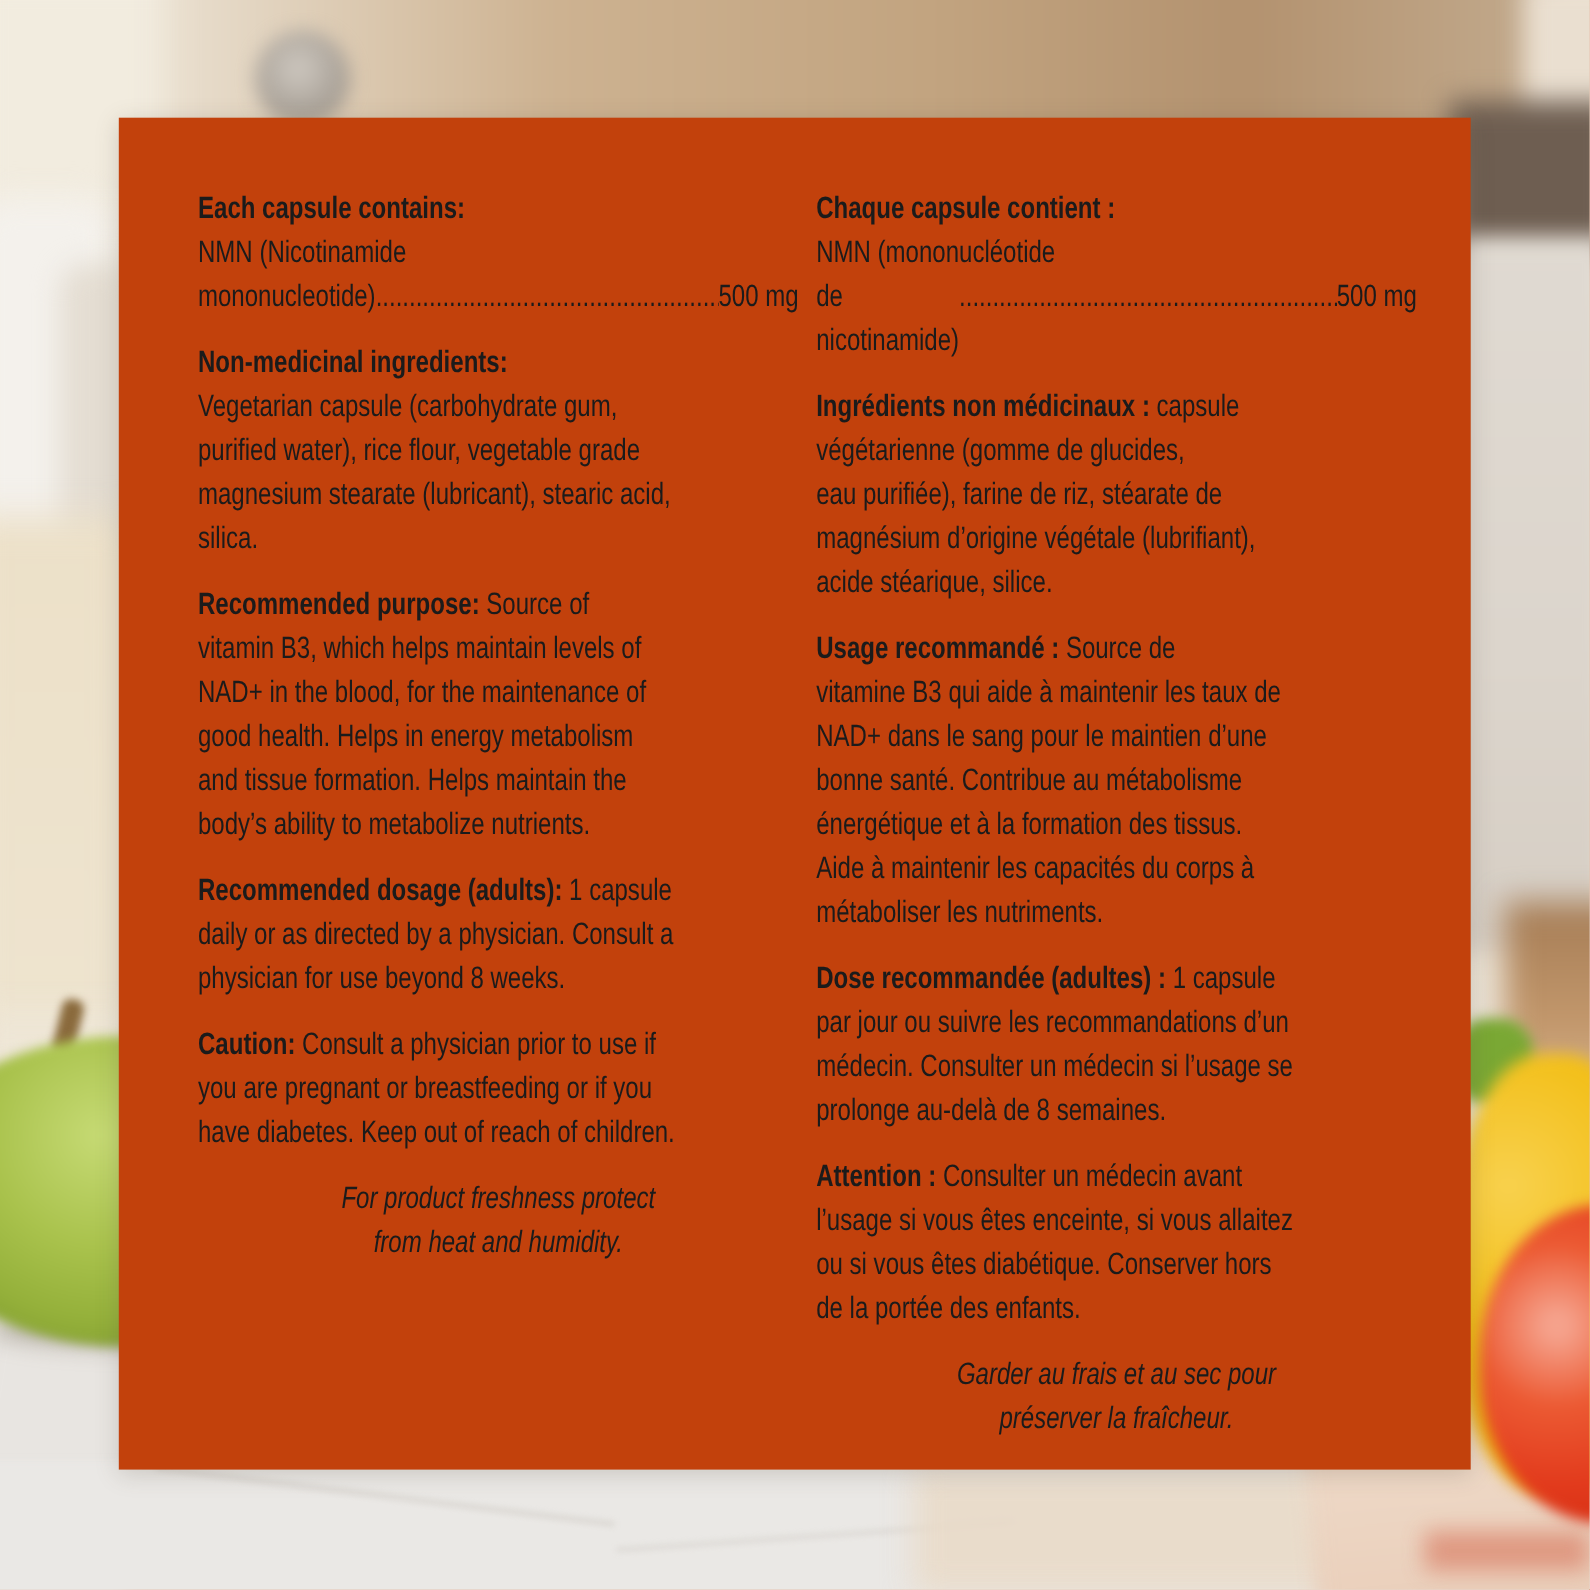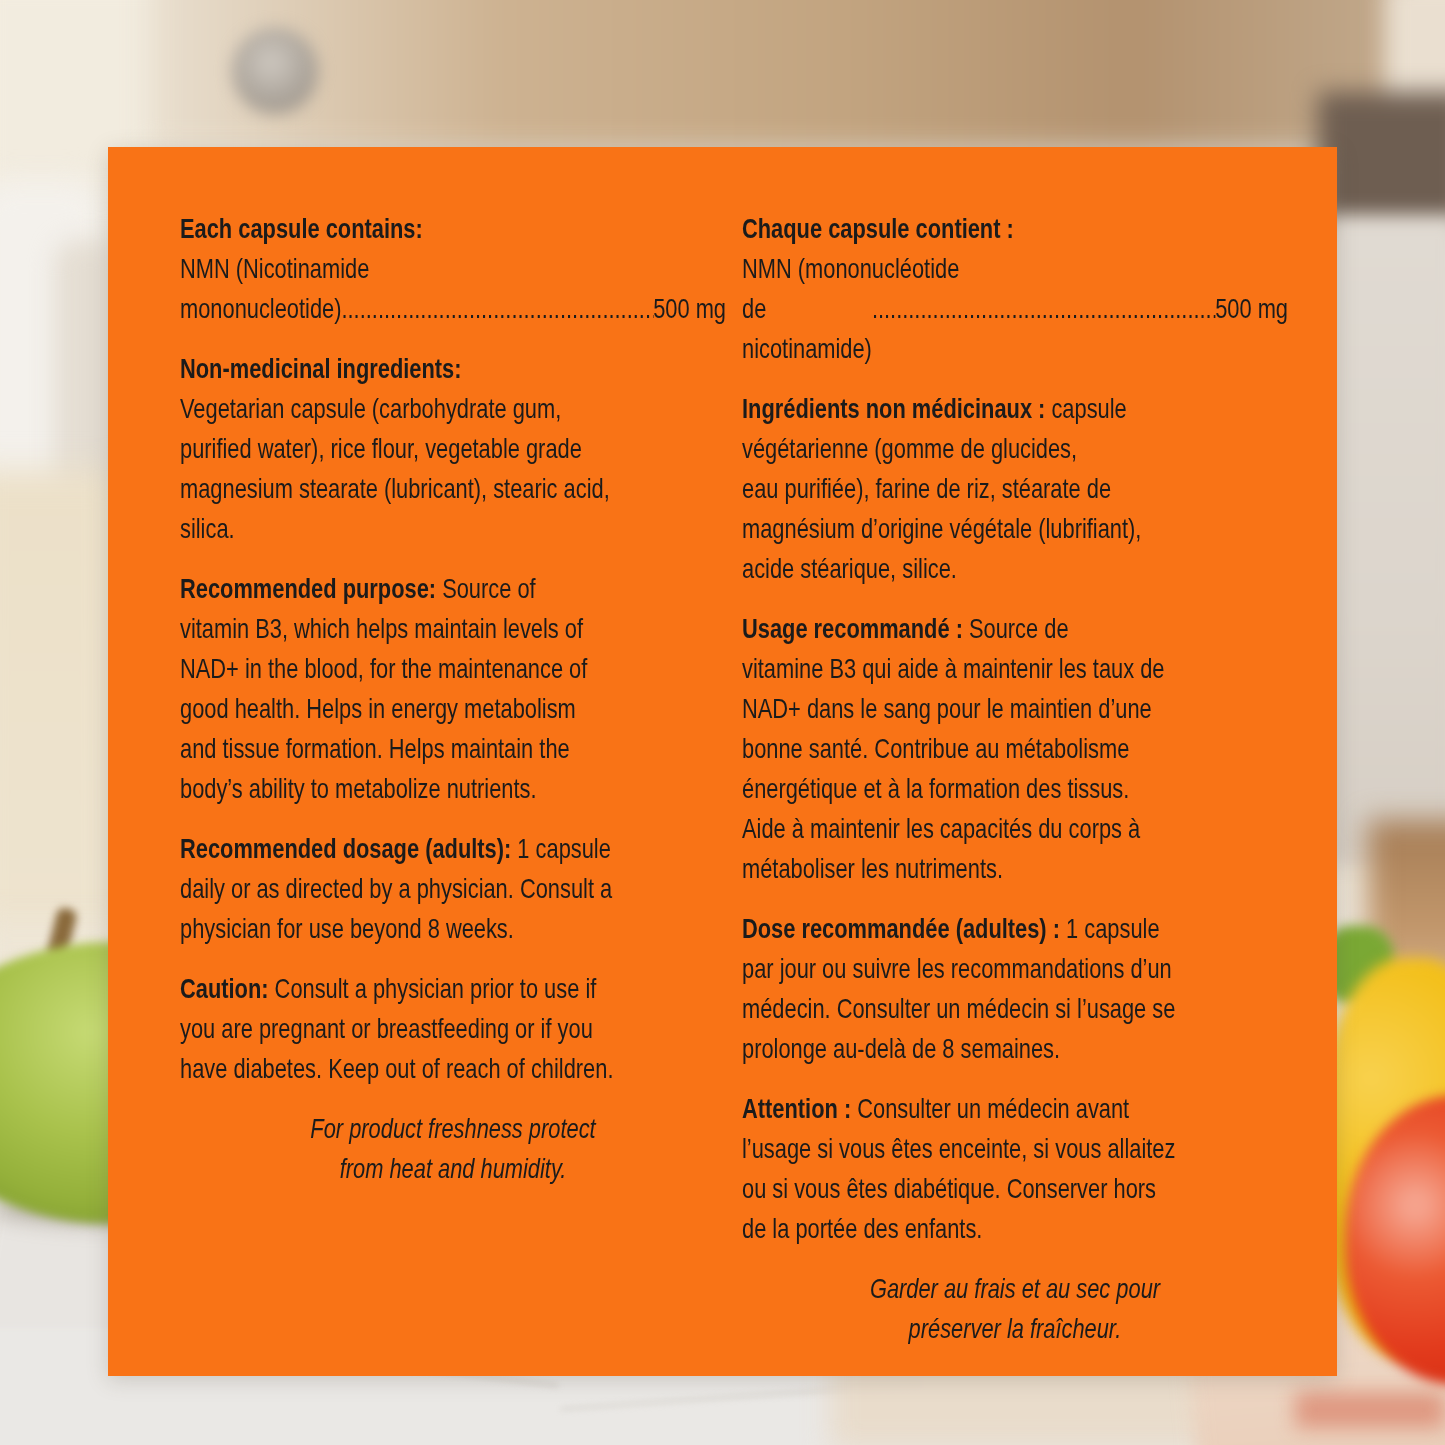--- a/index.html
+++ b/index.html
@@ -50,22 +50,22 @@
     filter:blur(5px);}
   .bg-pepper-stalk{left:1322px;top:926px;width:72px;height:78px;border-radius:40%;
     background:#7aa834;filter:blur(6px);}
   .bg-pepper-yellow{left:1318px;top:958px;width:190px;height:400px;border-radius:45%;
     background:radial-gradient(circle at 28% 30%,#f8d14e 0%,#f2bd13 45%,#e8a80e 80%);
     filter:blur(7px);}
   .bg-pepper-red{left:1345px;top:1095px;width:235px;height:290px;border-radius:48%;
     background:radial-gradient(circle at 30% 38%,#f5a28c 4%,#ec5a33 30%,#e23a1c 60%,#cf2a10 90%);
     filter:blur(6px);}
   
-  .panel{position:absolute;left:108px;top:107px;width:1229px;height:1229px;background:#f97316;
-    box-shadow:0 4px 20px rgba(90,80,70,.22);margin-top:40px;}
+  .panel{position:absolute;left:108px;top:107px;width:1229px;height:1229px;background:#c2410c;
+    box-shadow:0 4px 20px rgba(90,80,70,.22);}
   .col{position:absolute;top:62px;width:700px;transform:scaleX(0.78);transform-origin:0 0;
     font-size:28px;line-height:40px;color:#1b1b1b;}
   .col-left{left:72px;}
   .col-right{left:634px;}
   .col p{margin:0;}
   .b{font-weight:700;}
   .blk{margin:0 0 20px 0 !important;}
   .pre{white-space:pre-line;}
   .leader{display:flex;align-items:baseline;margin:0 0 20px 0;}
   .leader .dots{flex:1 1 auto;overflow:hidden;white-space:nowrap;}

